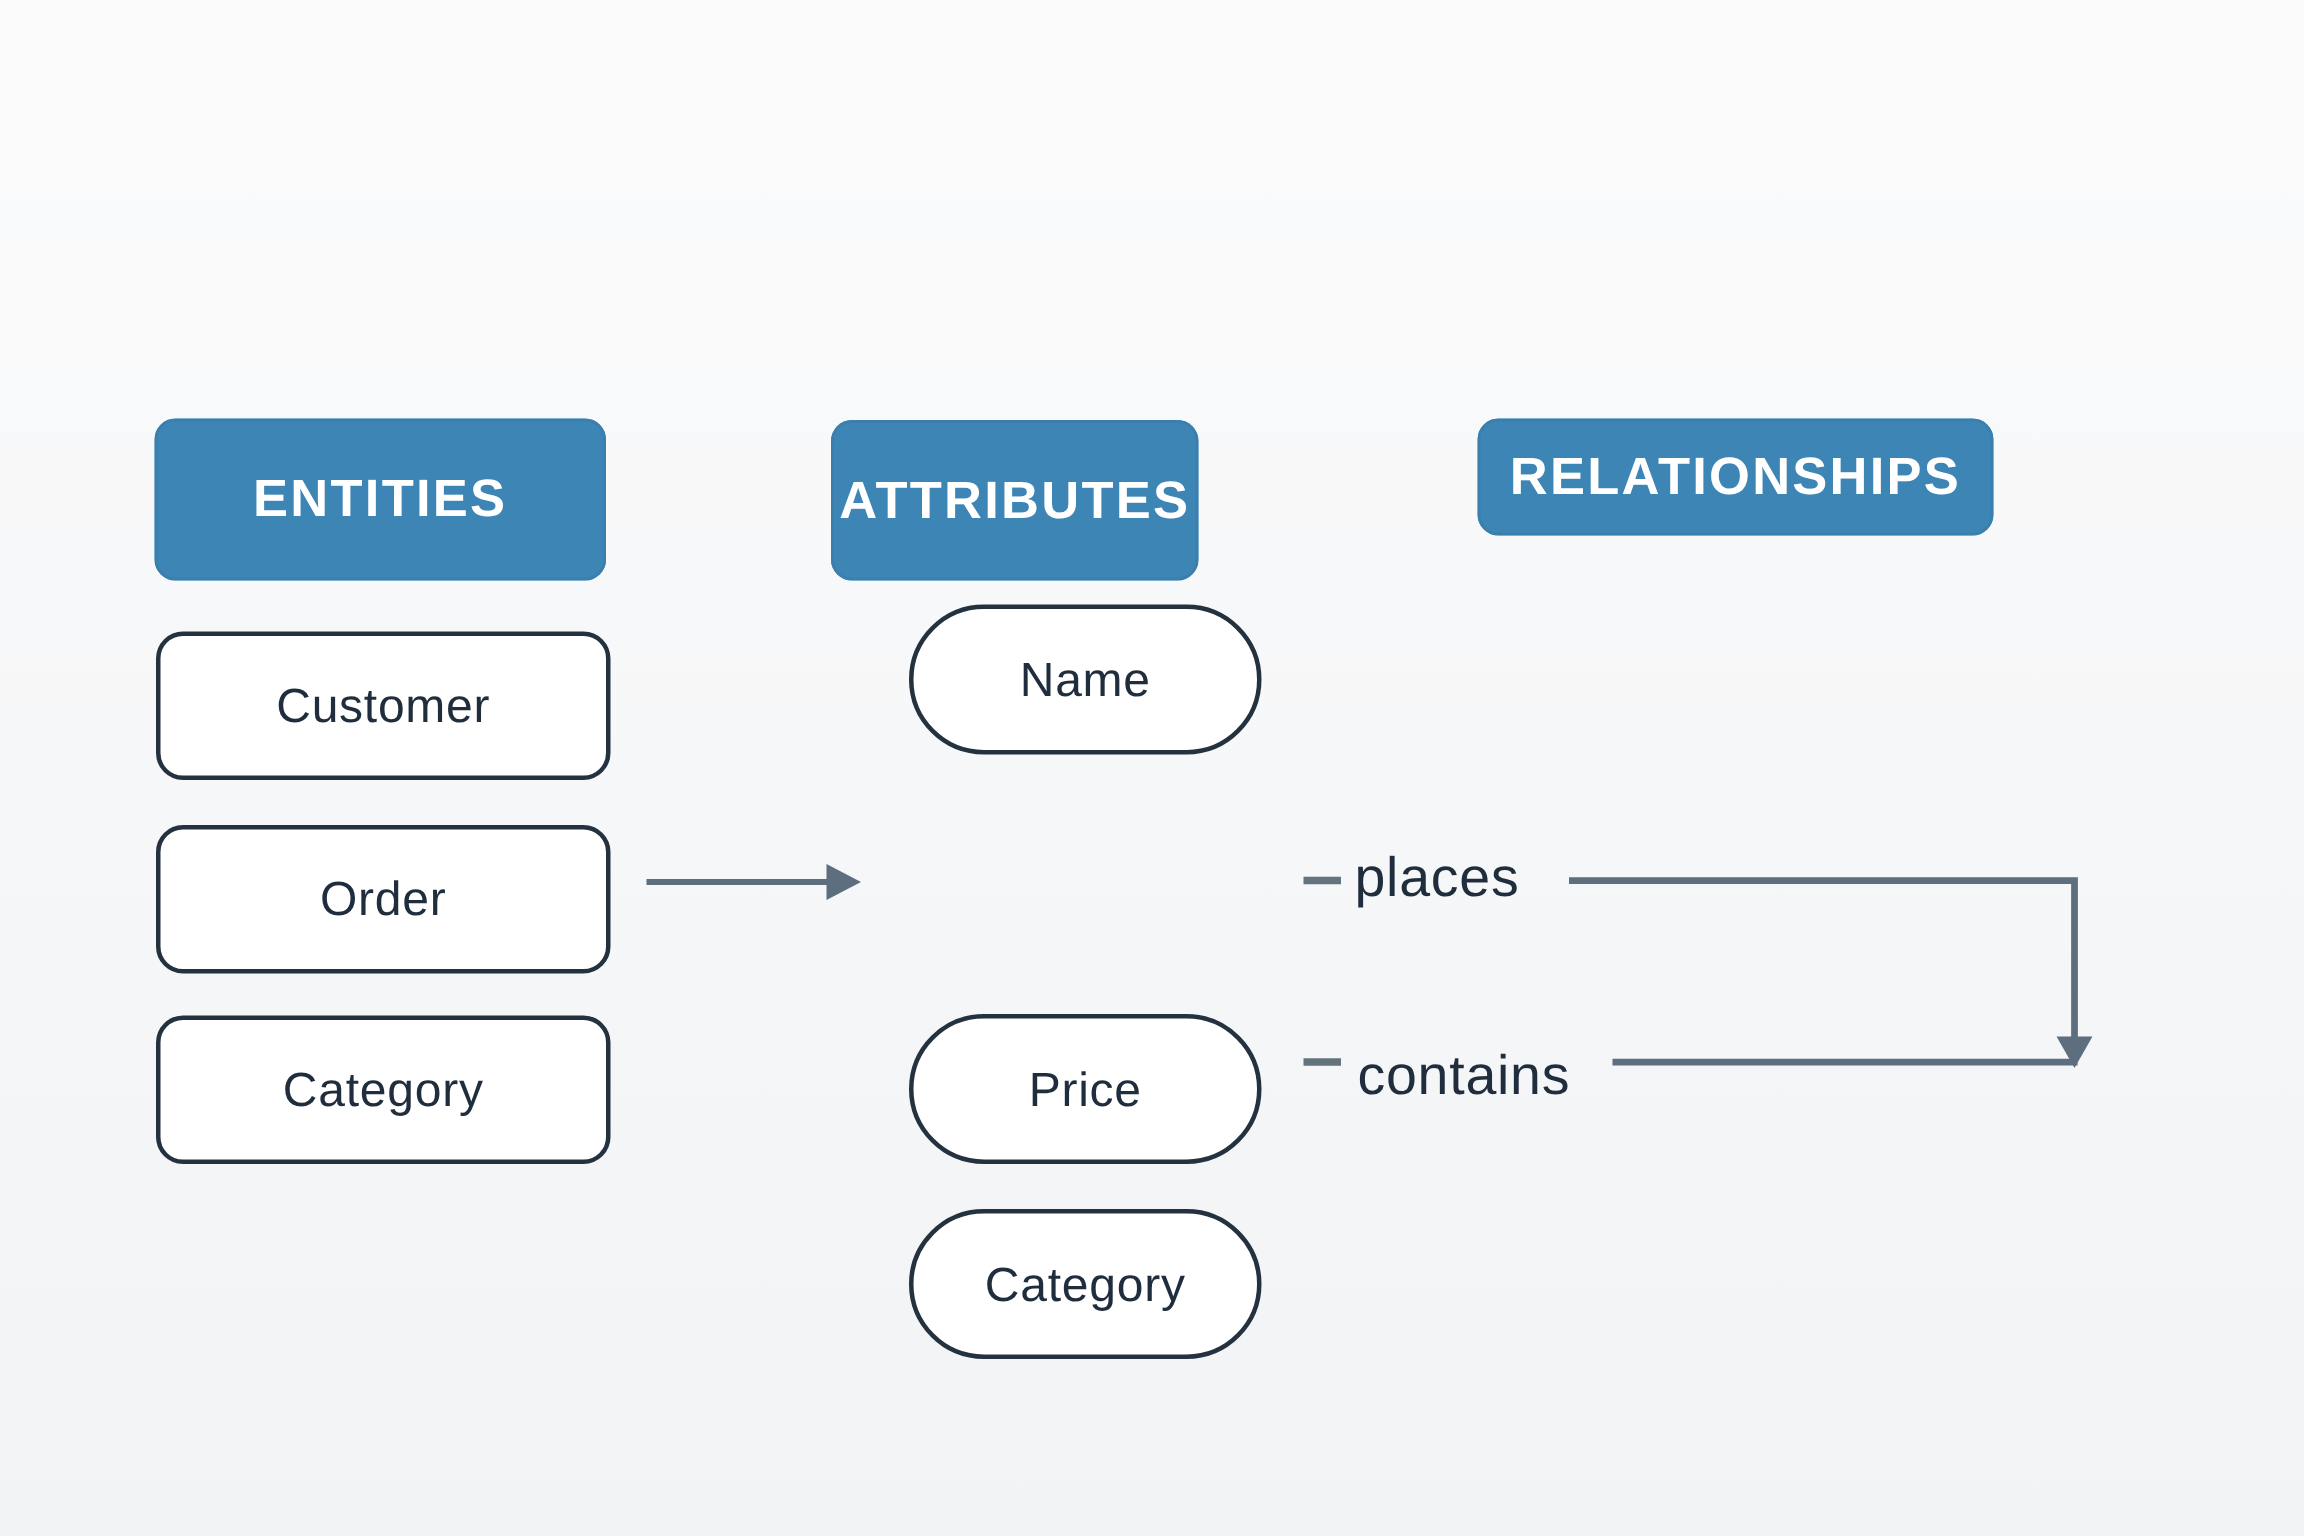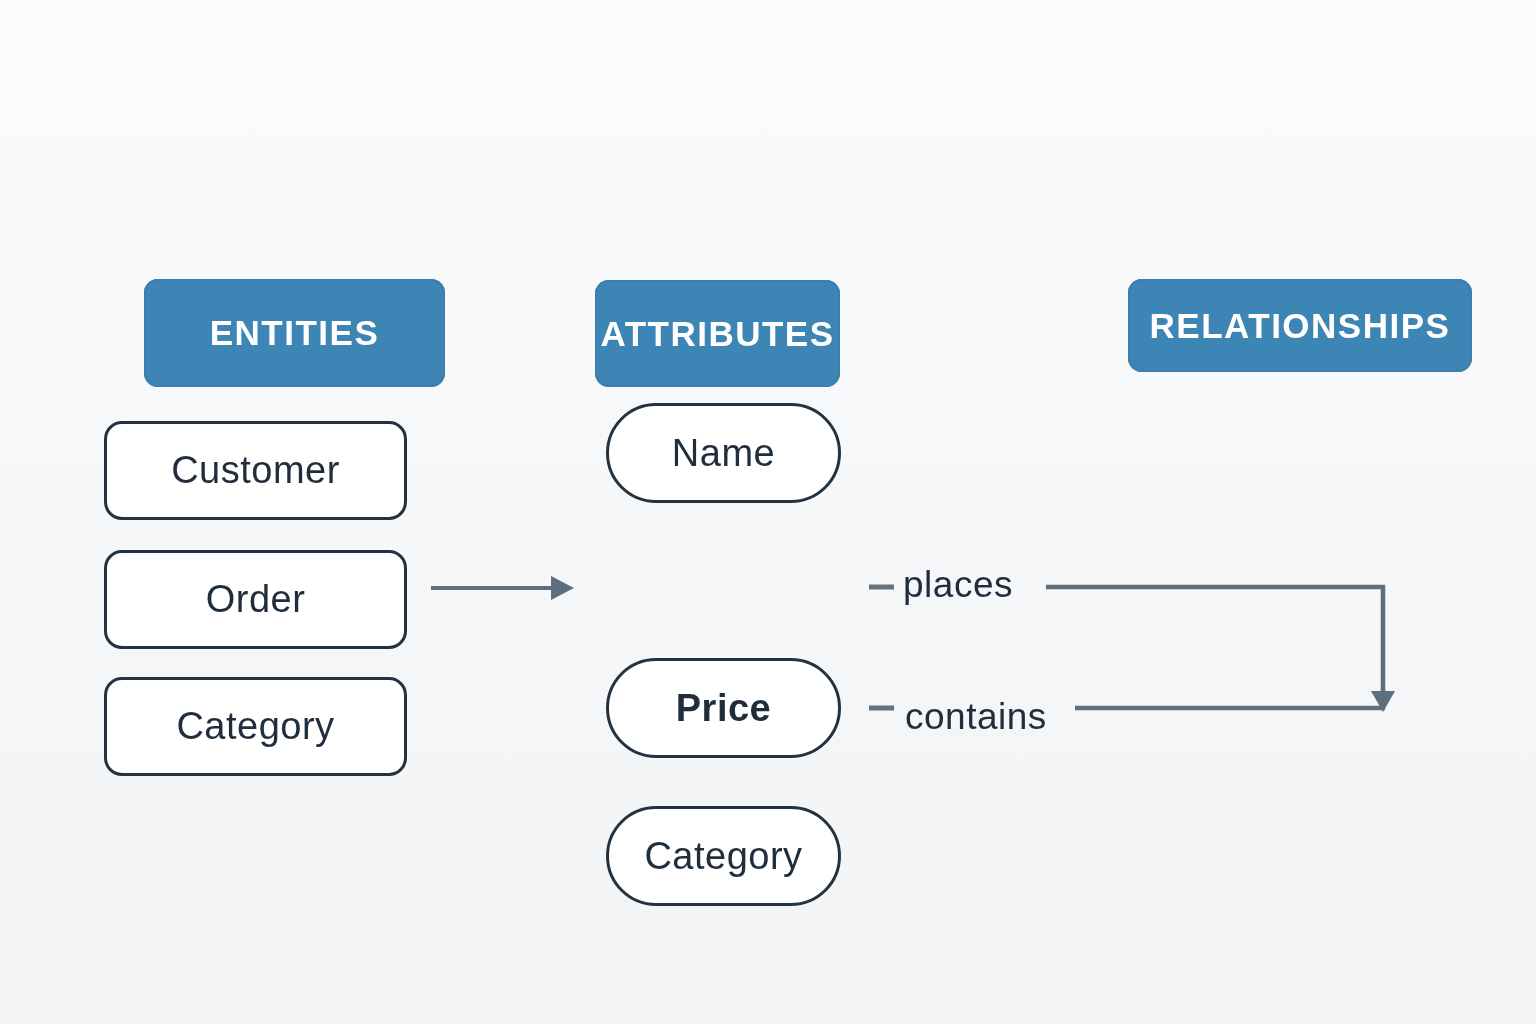--- a/index.html
+++ b/index.html
@@ -16,44 +16,43 @@
   .col-header{
     position:absolute;
     display:flex;align-items:center;justify-content:center;
     background:#3d85b5;
     color:#ffffff;
     font-weight:bold;
     font-size:35px;
     letter-spacing:1.5px;
     border-radius:14px;
     box-shadow:inset 0 0 0 2px #3a7fae;
-    margin-left:41px;
   }
   .hdr-entities{left:103px;top:279px;width:301px;height:108px;}
   .hdr-attributes{left:554px;top:280px;width:245px;height:107px;}
-  .hdr-relationships{left:1087px;top:279px;width:344px;height:93px;}
+  .hdr-relationships{left:985px;top:279px;width:344px;height:78px;}
 
   .node{
     position:absolute;
     display:flex;align-items:center;justify-content:center;
     background:#ffffff;
     border:3.5px solid #243240;
     color:#1f2d3d;
-    font-size:38px;
+    font-size:32px;
     letter-spacing:0.5px;
   }
   .entity{border-radius:18px;width:297px;height:93px;left:104px;}
   .entity-customer{top:421px;}
   .entity-order{top:550px;text-align:right;}
   .entity-product{top:677px;}
 
   .pill{border-radius:60px;width:229px;height:94px;left:606px;}
   .pill-name{top:403px;}
   .pill-email{top:540px;}
-  .pill-price{top:658px;font-weight:bold;}
+  .pill-price{top:676px;}
   .pill-category{top:806px;}
 
   .rel-label{
     position:absolute;
     color:#1f2d3d;
     font-size:37px;
     letter-spacing:0.5px;
     white-space:nowrap;
   }
   .rel-places{left:903px;top:564px;}

